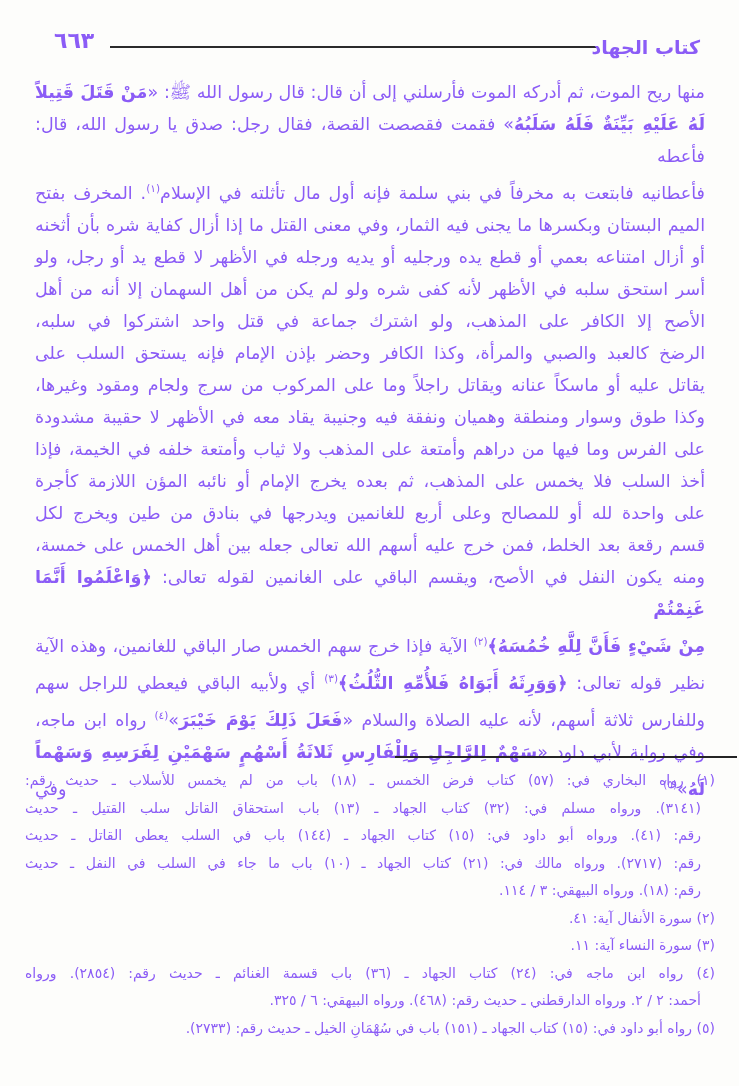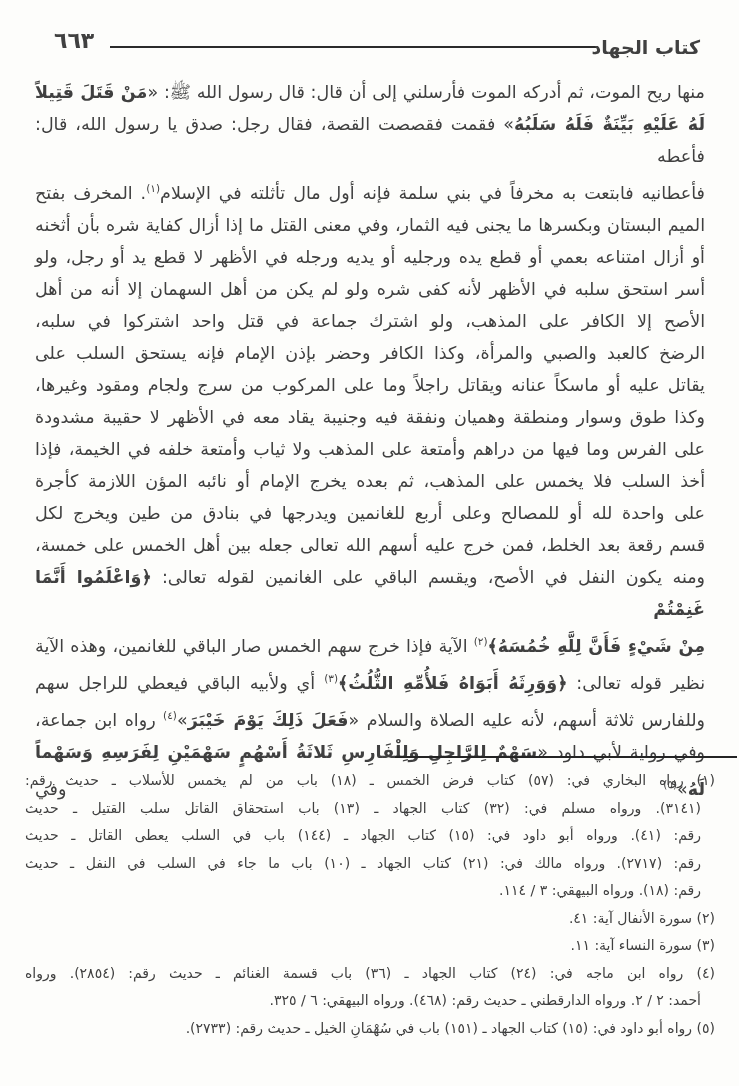--- a/index.html
+++ b/index.html
@@ -1,21 +1,21 @@
 <!DOCTYPE html>
 <html lang="ar"><head>
 <meta charset="utf-8">
 <style>
   html,body { margin:0; padding:0; background:#e8e8e8; }
   .page {
     position:relative;
     width:739px; height:1086px;
     background:#fdfdfb;
     font-family:"DejaVu Sans", sans-serif;
-    color:#404040;
+    color:#8b5cf6;
     direction:rtl;
     overflow:hidden;
   }
   .page-number {
     position:absolute; top:28px; left:54px;
     font-size:22px; font-weight:bold; letter-spacing:2px;
   }
   .long-rule {
     position:absolute; top:46px; left:110px; width:488px; height:2px;
     background:#2b2b2b;
@@ -68,21 +68,21 @@
       <div class="bline"><span>الرضخ كالعبد والصبي والمرأة، وكذا الكافر وحضر بإذن الإمام فإنه يستحق السلب على</span></div>
       <div class="bline"><span>يقاتل عليه أو ماسكاً عنانه ويقاتل راجلاً وما على المركوب من سرج ولجام ومقود وغيرها،</span></div>
       <div class="bline"><span>وكذا طوق وسوار ومنطقة وهميان ونفقة فيه وجنيبة يقاد معه في الأظهر لا حقيبة مشدودة</span></div>
       <div class="bline"><span>على الفرس وما فيها من دراهم وأمتعة على المذهب ولا ثياب وأمتعة خلفه في الخيمة، فإذا</span></div>
       <div class="bline"><span>أخذ السلب فلا يخمس على المذهب، ثم بعده يخرج الإمام أو نائبه المؤن اللازمة كأجرة</span></div>
       <div class="bline"><span>على واحدة لله أو للمصالح وعلى أربع للغانمين ويدرجها في بنادق من طين ويخرج لكل</span></div>
       <div class="bline"><span>قسم رقعة بعد الخلط، فمن خرج عليه أسهم الله تعالى جعله بين أهل الخمس على خمسة،</span></div>
       <div class="bline"><span>ومنه يكون النفل في الأصح، ويقسم الباقي على الغانمين لقوله تعالى: </span><span class="b">﴿وَاعْلَمُوا أَنَّمَا غَنِمْتُمْ</span></div>
       <div class="bline"><span class="b">مِنْ شَيْءٍ فَأَنَّ لِلَّهِ خُمُسَهُ﴾</span><span class="sup">(٢)</span><span> الآية فإذا خرج سهم الخمس صار الباقي للغانمين، وهذه الآية</span></div>
       <div class="bline"><span>نظير قوله تعالى: </span><span class="b">﴿وَوَرِثَهُ أَبَوَاهُ فَلأُمِّهِ الثُّلُثُ﴾</span><span class="sup">(٣)</span><span> أي ولأبيه الباقي فيعطي للراجل سهم</span></div>
-      <div class="bline"><span>وللفارس ثلاثة أسهم، لأنه عليه الصلاة والسلام «</span><span class="b">فَعَلَ ذَلِكَ يَوْمَ خَيْبَرَ</span><span>»</span><span class="sup">(٤)</span><span> رواه ابن جماعة،</span></div>
+      <div class="bline"><span>وللفارس ثلاثة أسهم، لأنه عليه الصلاة والسلام «</span><span class="b">فَعَلَ ذَلِكَ يَوْمَ خَيْبَرَ</span><span>»</span><span class="sup">(٤)</span><span> رواه ابن ماجه،</span></div>
       <div class="bline"><span>وفي رواية لأبي داود «</span><span class="b">سَهْمٌ لِلرَّاجِلِ وَلِلْفَارِسِ ثَلاثَةُ أَسْهُمٍ سَهْمَيْنِ لِفَرَسِهِ وَسَهْماً لَهُ</span><span>»</span><span class="sup">(٥)</span><span> وفي</span></div>
     </div>
   <div class="footnote-sep"></div>
   <div class="footnotes">
       <div class="fline just">(١) رواه البخاري في: (٥٧) كتاب فرض الخمس ـ (١٨) باب من لم يخمس للأسلاب ـ حديث رقم:</div>
       <div class="fline indent just">(٣١٤١). ورواه مسلم في: (٣٢) كتاب الجهاد ـ (١٣) باب استحقاق القاتل سلب القتيل ـ حديث</div>
       <div class="fline indent just">رقم: (٤١). ورواه أبو داود في: (١٥) كتاب الجهاد ـ (١٤٤) باب في السلب يعطى القاتل ـ حديث</div>
       <div class="fline indent just">رقم: (٢٧١٧). ورواه مالك في: (٢١) كتاب الجهاد ـ (١٠) باب ما جاء في السلب في النفل ـ حديث</div>
       <div class="fline indent">رقم: (١٨). ورواه البيهقي: ٣ / ١١٤.</div>
       <div class="fline">(٢) سورة الأنفال آية: ٤١.</div>

